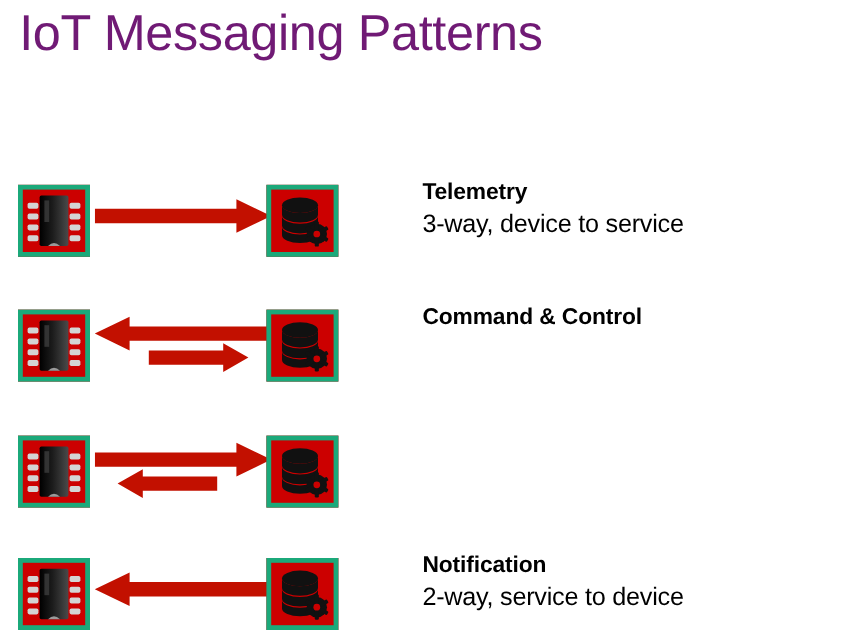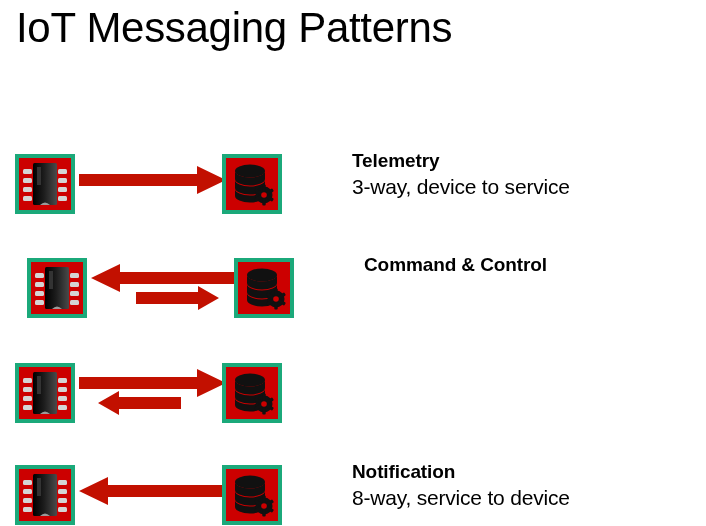--- a/index.html
+++ b/index.html
@@ -21,32 +21,32 @@
   
   #page-title {
     position: absolute;
     left: 16px;
     top: 2px;
     font-size: 42px;
     line-height: 52px;
     font-weight: 400;
     letter-spacing: -0.3px;
     white-space: nowrap;
-    color: #000000;
+    color: #701a75;
   }
 
   
   .pattern-row {
     position: absolute;
     left: 0;
     width: 598px;
     height: 96px;
   }
   .pattern-row.r0 { top: 146px; }
-  .pattern-row.r1 { top: 250px; margin-left: 12px; }
+  .pattern-row.r1 { top: 250px; }
   .pattern-row.r2 { top: 355px; }
   .pattern-row.r3 { top: 457px; }
 
   
   .icon-tile {
     position: absolute;
     top: 8px;
     width: 52px;
     height: 52px;
     background: #cc0000;
@@ -318,15 +318,15 @@
           <rect x="36.3" y="26.5" width="3.4" height="21" rx="1" transform="rotate(60 38 37)"></rect>
           <rect x="36.3" y="26.5" width="3.4" height="21" rx="1" transform="rotate(120 38 37)"></rect>
         </g>
       </g>
       <circle cx="38" cy="37" r="2.8" fill="#cc0000"></circle>
     </svg>
   </div>
 
   <div class="pattern-text">
     <div class="pattern-heading">Notification</div>
-    <div class="pattern-desc">8-way, service to device</div>
+    <div class="pattern-desc">2-way, service to device</div>
   </div>
 </div>
 
 </body></html>

